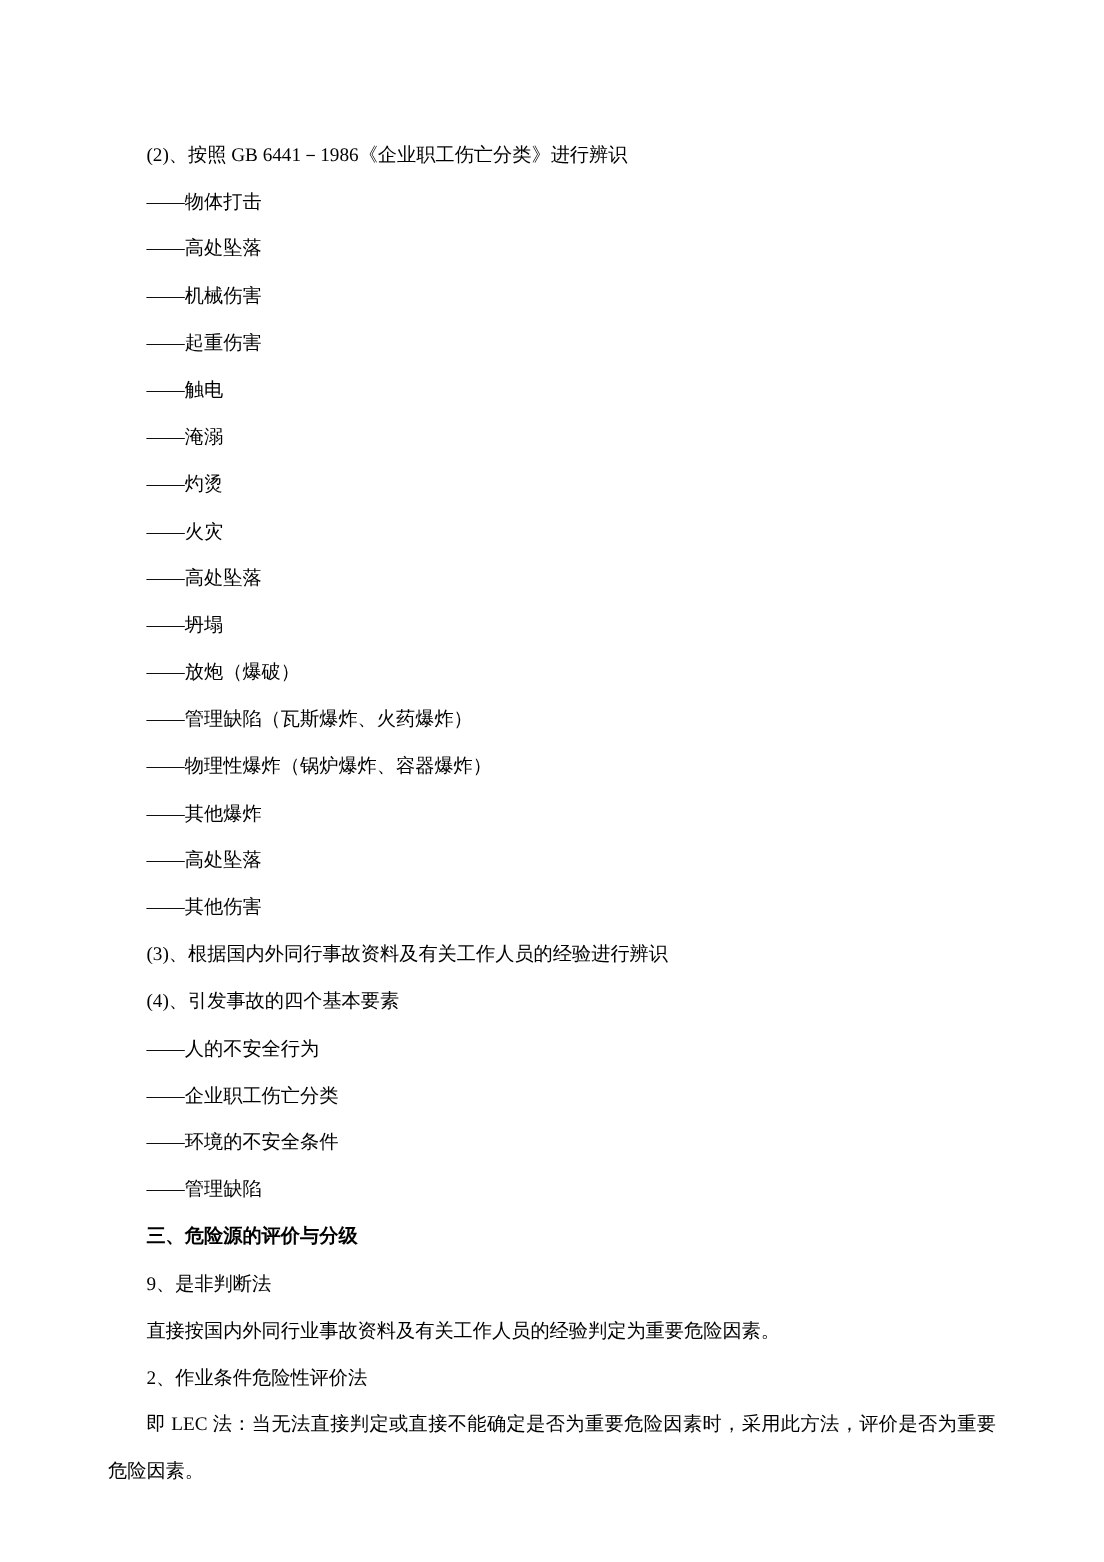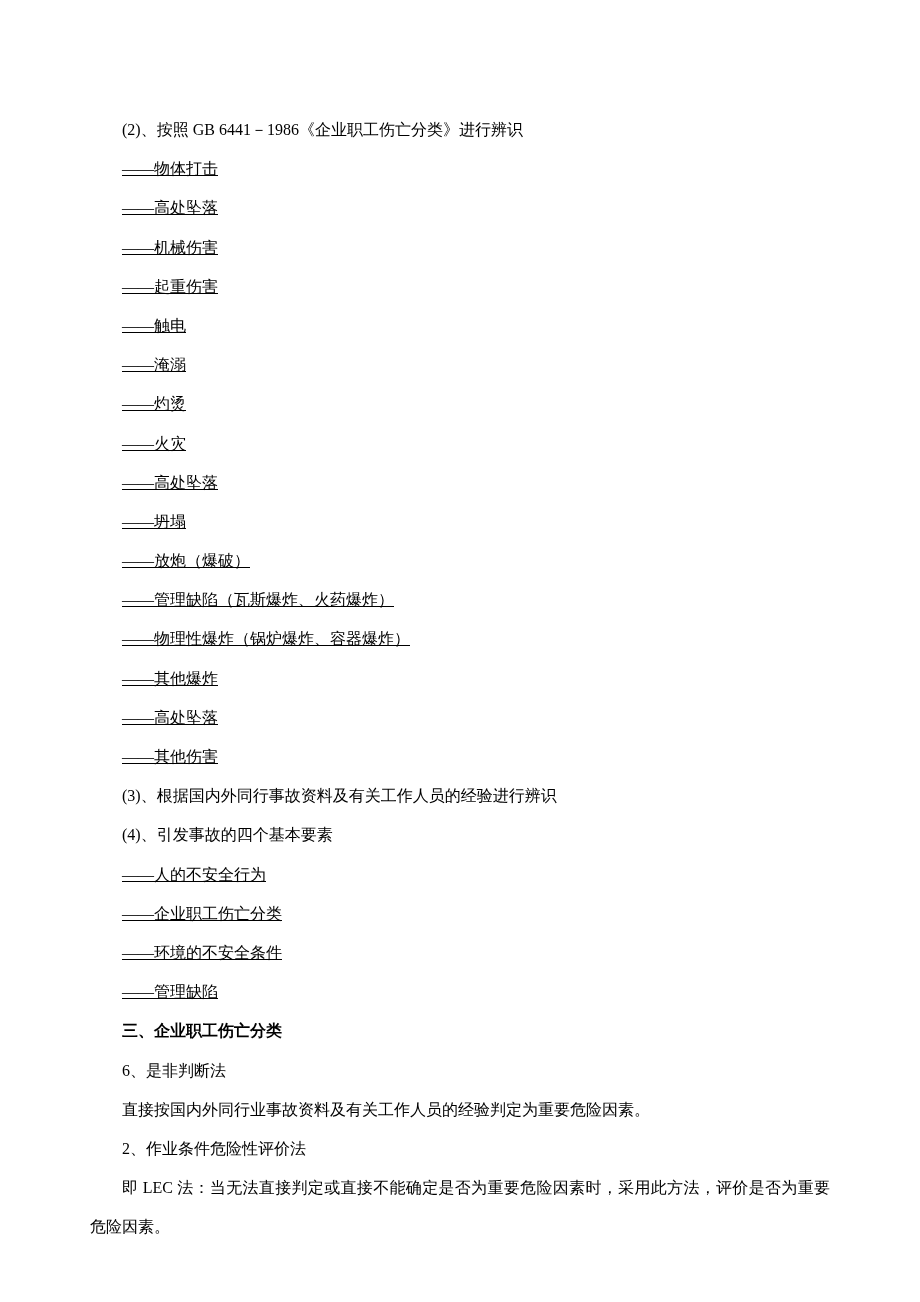--- a/index.html
+++ b/index.html
@@ -15,21 +15,20 @@
       font-size: 16px;
       color: #000000;
       padding: 110px 90px 80px 90px;
       line-height: 2.45;
     }
     .para {
       text-indent: 2em;
     }
     .bullet {
       text-indent: 2em;
-      text-decoration: underline;
     }
     .heading {
       text-indent: 2em;
       font-weight: bold;
     }
     .para-wide {
       text-indent: 2em;
       text-align: justify;
     }
   </style>
@@ -52,19 +51,19 @@
 <div class="bullet">——物理性爆炸（锅炉爆炸、容器爆炸）</div>
 <div class="bullet">——其他爆炸</div>
 <div class="bullet">——高处坠落</div>
 <div class="bullet">——其他伤害</div>
 <div class="para">(3)、根据国内外同行事故资料及有关工作人员的经验进行辨识</div>
 <div class="para">(4)、引发事故的四个基本要素</div>
 <div class="bullet">——人的不安全行为</div>
 <div class="bullet">——企业职工伤亡分类</div>
 <div class="bullet">——环境的不安全条件</div>
 <div class="bullet">——管理缺陷</div>
-<div class="heading">三、企业职工伤亡分类</div>
-<div class="para">6、是非判断法</div>
+<div class="heading">三、危险源的评价与分级</div>
+<div class="para">9、是非判断法</div>
 <div class="para">直接按国内外同行业事故资料及有关工作人员的经验判定为重要危险因素。</div>
 <div class="para">2、作业条件危险性评价法</div>
 <div class="para-wide">
   <span>即 LEC 法：当无法直接判定或直接不能确定是否为重要危险因素时，采用此方法，评价是否为重要危险因素。</span>
 </div>
 
 </body></html>

